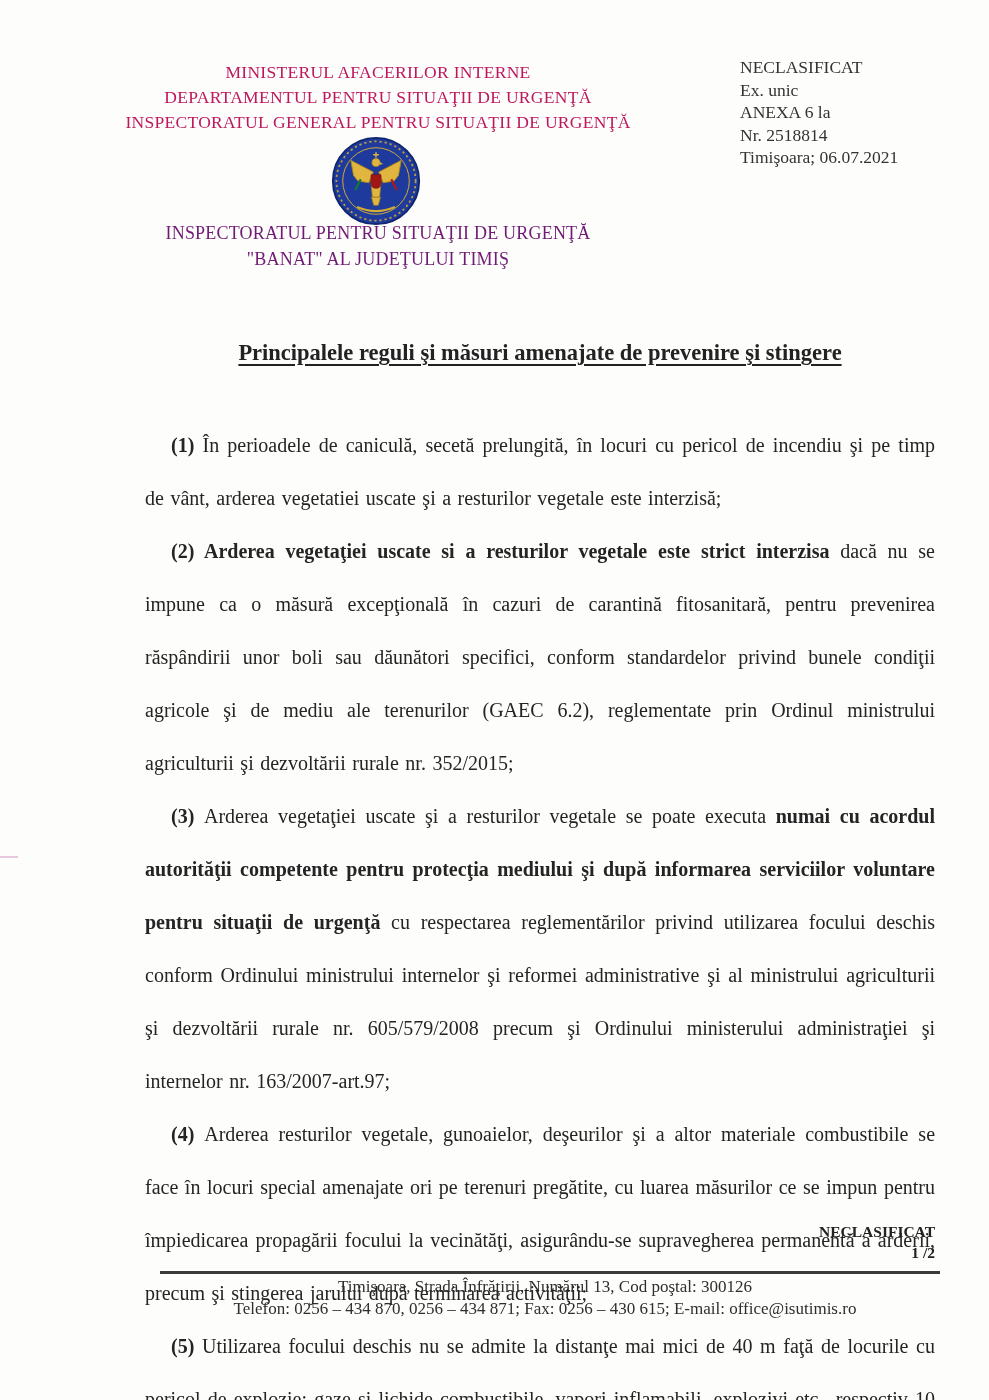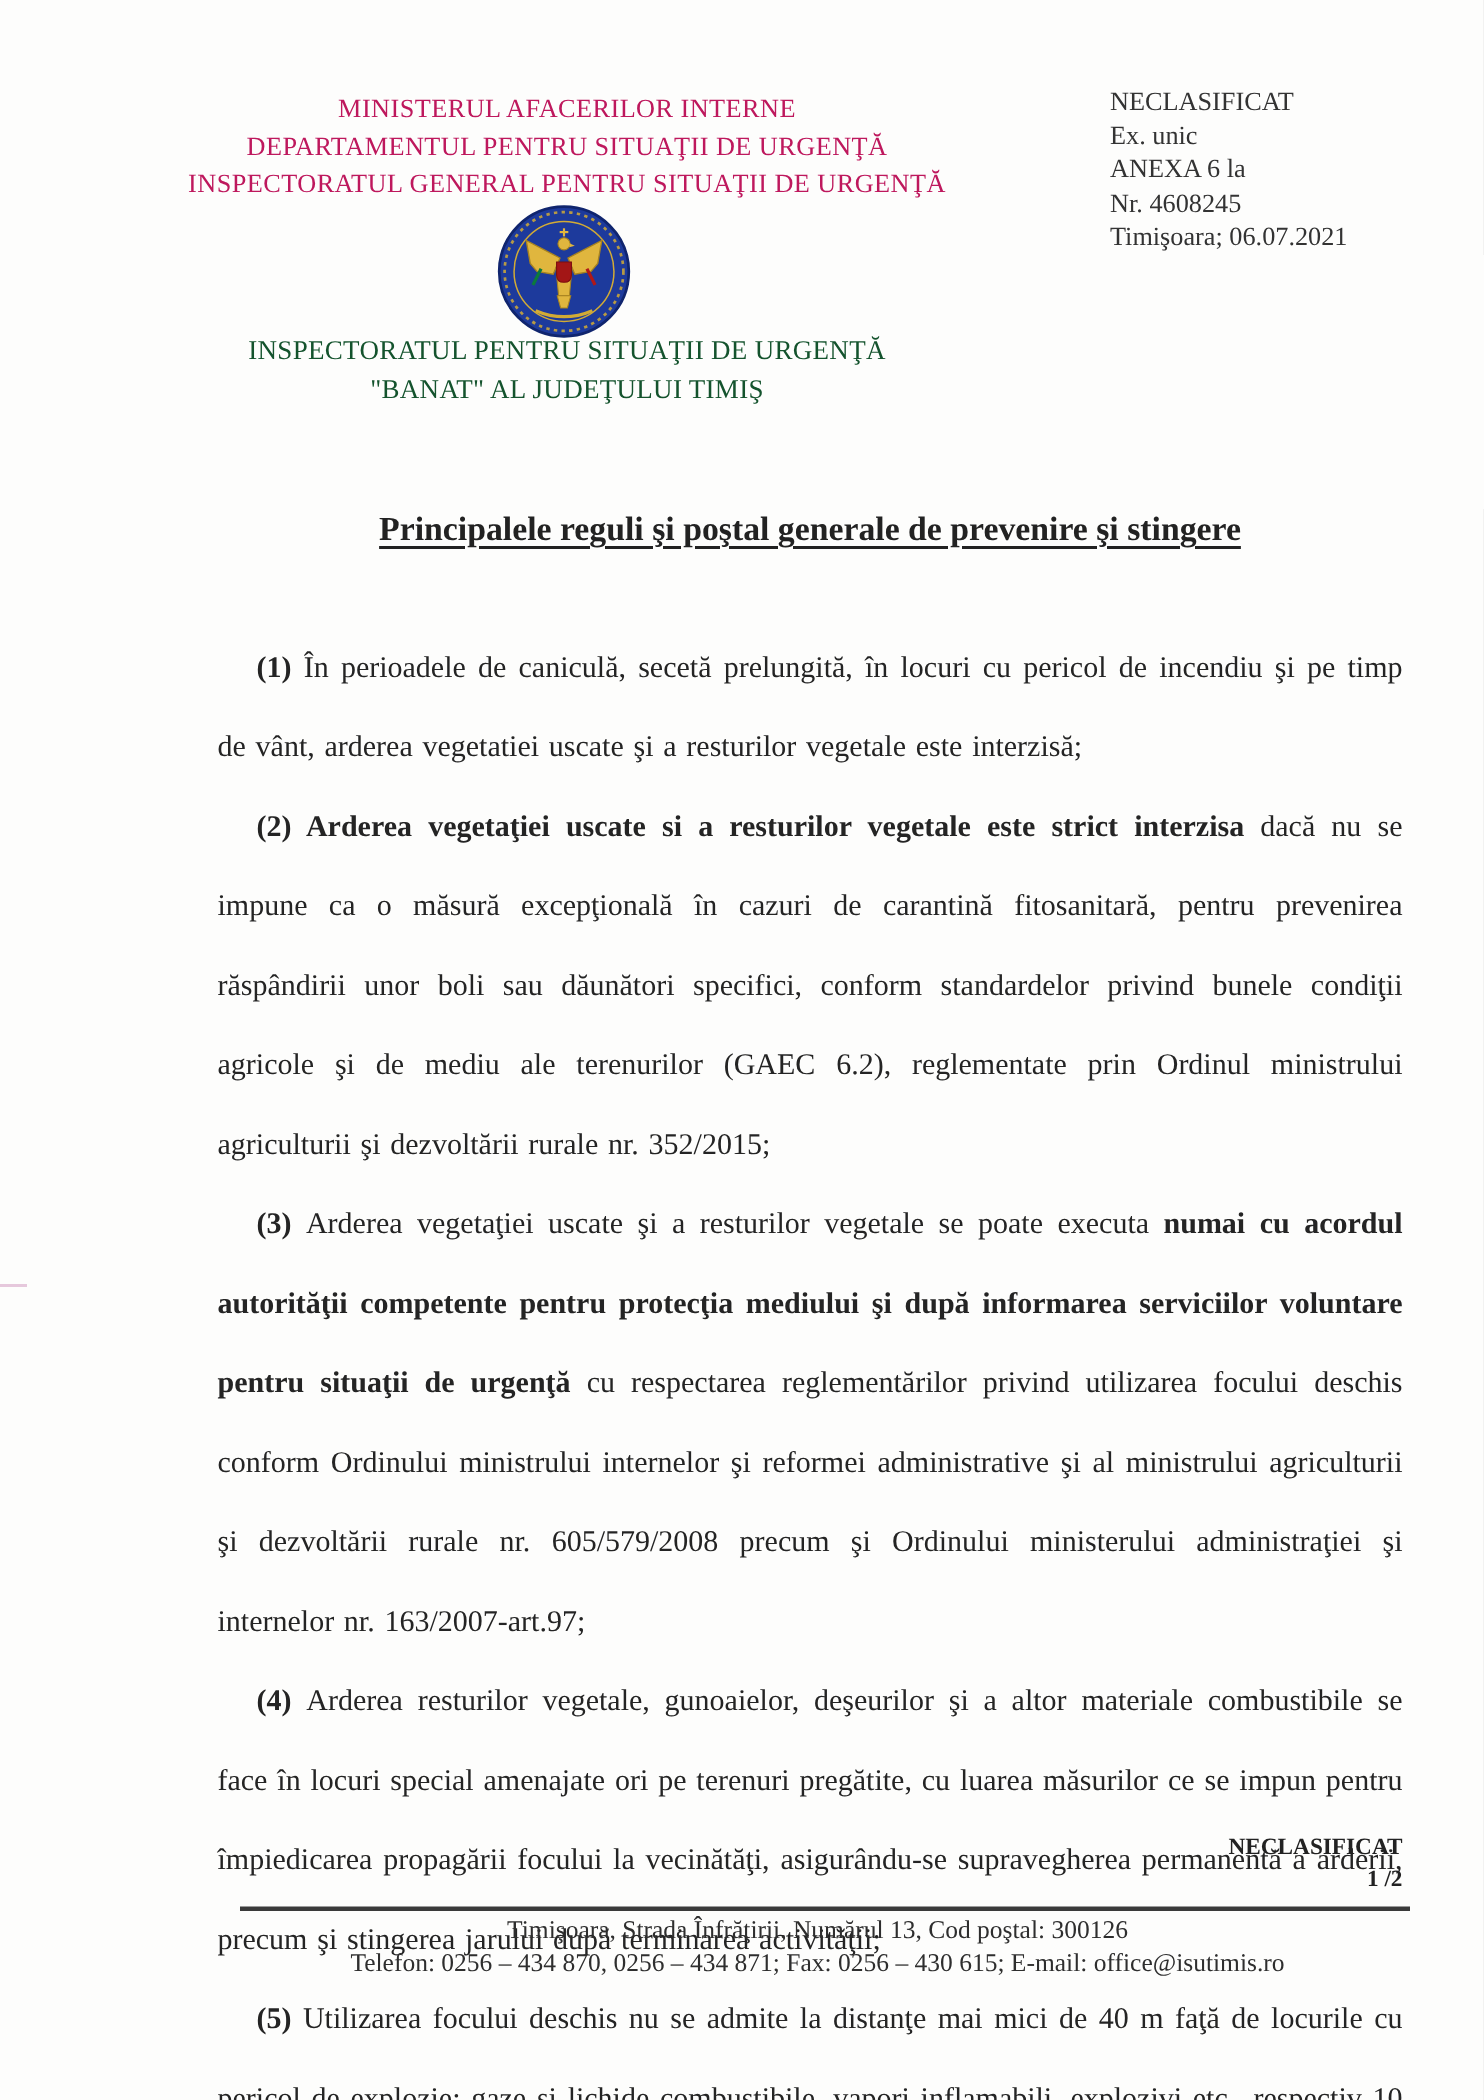--- a/index.html
+++ b/index.html
@@ -12,21 +12,21 @@
     position:absolute;top:60px;left:58px;width:640px;text-align:center;
     font-size:17.5px;line-height:25px;color:#be185d;letter-spacing:.3px;
   }
   .meta-block{
     position:absolute;top:56px;left:740px;width:230px;text-align:left;
     font-size:17.5px;line-height:22.5px;color:#333;
   }
   .logo-wrap{position:absolute;top:135px;left:331px;width:90px;height:92px;}
   .unit-block{
     position:absolute;top:220px;left:58px;width:640px;text-align:center;
-    font-size:18px;line-height:26px;color:#14532d;letter-spacing:.2px;
+    font-size:18px;line-height:26px;color:#701a75;letter-spacing:.2px;
   }
   .title-block{
     position:absolute;top:336px;left:145px;width:790px;text-align:center;
     font-weight:bold;font-size:22.5px;line-height:34px;color:#222;
   }
   .title-line{text-decoration:underline;text-underline-offset:4px;text-decoration-thickness:2px;}
   .body-block{
     position:absolute;top:419px;left:145px;width:790px;
     font-size:20px;line-height:53px;text-align:justify;color:#242424;
     word-spacing:1.5px;
@@ -52,21 +52,21 @@
   <div class="org-block">
       <div>MINISTERUL AFACERILOR INTERNE</div>
       <div>DEPARTAMENTUL PENTRU SITUAŢII DE URGENŢĂ</div>
       <div>INSPECTORATUL GENERAL PENTRU SITUAŢII DE URGENŢĂ</div>
     </div>
 
   <div class="meta-block">
       <div>NECLASIFICAT</div>
       <div>Ex. unic</div>
       <div>ANEXA 6 la</div>
-      <div>Nr. 4608245</div>
+      <div>Nr. 2518814</div>
       <div>Timişoara; 06.07.2021</div>
     </div>
 
   <div class="logo-wrap">
     <svg width="90" height="92" viewBox="0 0 100 100">
       <circle cx="50" cy="50" r="48" fill="#1d3a9c" stroke="#10256e" stroke-width="2"></circle>
       <circle cx="50" cy="50" r="44" fill="none" stroke="#d2ab35" stroke-width="2" stroke-dasharray="2.5 3.2" opacity="0.85"></circle>
       <circle cx="50" cy="50" r="37" fill="none" stroke="#d2ab35" stroke-width="1.1"></circle>
 
       <path d="M47 40 L22 27 L25 44 L30 50 L42 52 Z" fill="#e0b63e" stroke="#a8831f" stroke-width="1"></path>
@@ -88,21 +88,21 @@
       <path d="M29 79 Q50 88 71 79" fill="none" stroke="#d2ab35" stroke-width="2.4"></path>
     </svg>
   </div>
 
   <div class="unit-block">
       <div>INSPECTORATUL PENTRU SITUAŢII DE URGENŢĂ</div>
       <div>"BANAT" AL JUDEŢULUI TIMIŞ</div>
     </div>
 
   <div class="title-block">
-    <div class="title-line">Principalele reguli şi poştal generale de prevenire şi stingere</div>
+    <div class="title-line">Principalele reguli şi măsuri amenajate de prevenire şi stingere</div>
   </div>
 
   <div class="body-block">
       <p class="body-par"><span class="b">(1) </span><span>În perioadele de caniculă, secetă prelungită, în locuri cu pericol de incendiu şi pe timp de vânt,  arderea vegetatiei uscate şi a resturilor vegetale este interzisă;</span></p>
       <p class="body-par"><span class="b">(2) Arderea vegetaţiei uscate si a resturilor vegetale este strict interzisa</span><span>  dacă nu se impune ca o măsură excepţională în cazuri de carantină fitosanitară, pentru prevenirea răspândirii unor  boli sau dăunători specifici, conform standardelor privind bunele condiţii agricole şi de mediu ale terenurilor (GAEC 6.2), reglementate prin Ordinul ministrului agriculturii şi dezvoltării rurale nr. 352/2015;</span></p>
       <p class="body-par"><span class="b">(3) </span><span>Arderea vegetaţiei uscate şi a resturilor vegetale se poate executa </span><span class="b">numai cu acordul autorităţii competente pentru protecţia mediului şi după informarea serviciilor voluntare pentru situaţii de urgenţă</span><span> cu respectarea reglementărilor privind utilizarea focului deschis conform Ordinului ministrului internelor şi reformei administrative şi al ministrului agriculturii şi dezvoltării rurale nr. 605/579/2008 precum şi Ordinului ministerului administraţiei şi internelor nr. 163/2007-art.97;</span></p>
       <p class="body-par"><span class="b">(4) </span><span>Arderea resturilor vegetale, gunoaielor, deşeurilor şi a altor materiale combustibile se face în locuri special amenajate ori pe terenuri pregătite, cu luarea măsurilor ce se impun pentru împiedicarea propagării focului la vecinătăţi, asigurându-se supravegherea permanentă a arderii, precum şi stingerea jarului după terminarea activităţii;</span></p>
       <p class="body-par"><span class="b">(5) </span><span>Utilizarea focului deschis nu se admite la distanţe mai mici de 40 m faţă de locurile cu pericol de explozie: gaze şi lichide combustibile, vapori inflamabili, explozivi etc., respectiv 10 m faţă de materiale sau substanţe combustibile: lemn, hârtie,</span></p>
     </div>
 

